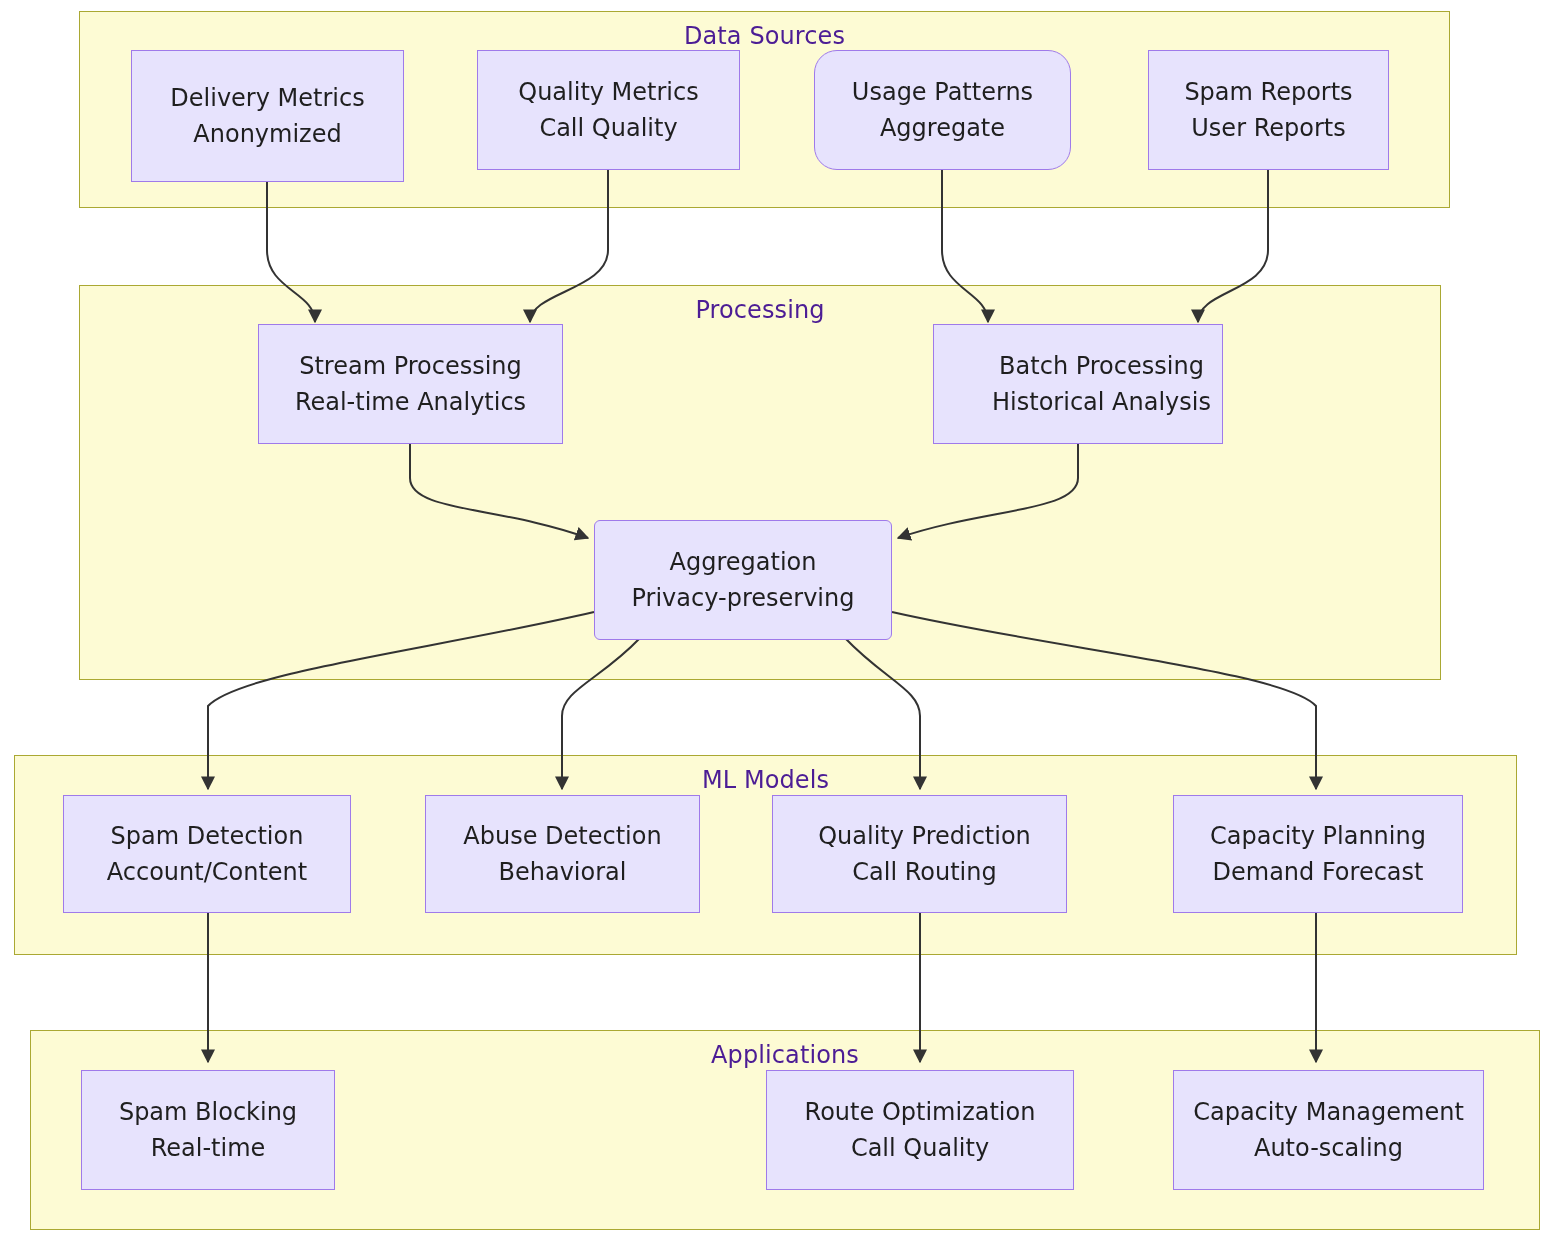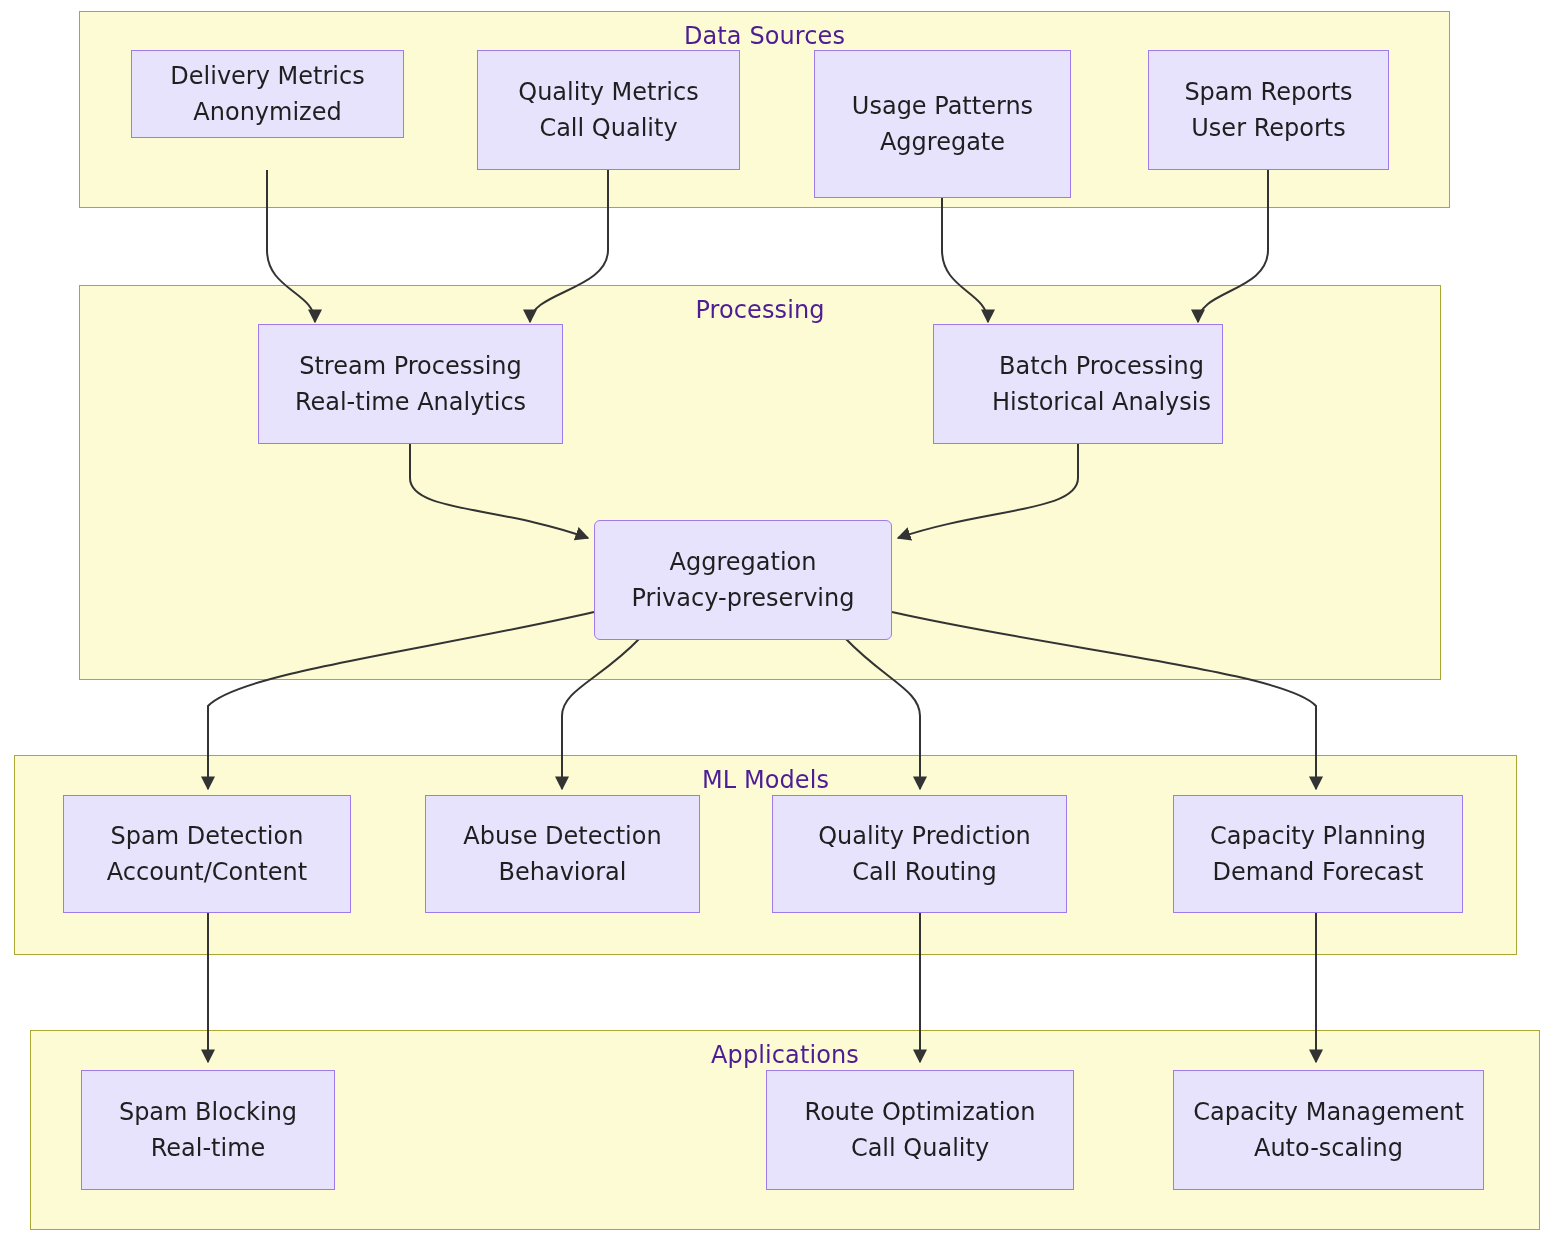--- a/index.html
+++ b/index.html
@@ -102,31 +102,31 @@
       <path d="M 640 638 C 600 680 562 690 562 716 L 562 789"></path>
       <path d="M 845 638 C 885 680 920 690 920 716 L 920 789"></path>
       <path d="M 892 612 C 1060 650 1286 672 1316 706 L 1316 789"></path>
 
       <path d="M 208 913 L 208 1062"></path>
       <path d="M 920 913 L 920 1062"></path>
       <path d="M 1316 913 L 1316 1062"></path>
     </g>
   </svg>
 
-  <div class="node" style="left:131px; top:50px; width:273px; height:88px;">
+  <div class="node" style="left:131px; top:50px; width:273px; height:132px;">
     <div class="line1">Delivery Metrics</div>
     <div class="line2">Anonymized</div>
   </div>
 
   <div class="node" style="left:477px; top:50px; width:263px; height:120px;">
     <div class="line1">Quality Metrics</div>
     <div class="line2">Call Quality</div>
   </div>
 
-  <div class="node" style="left:814px; top:50px; width:257px; height:148px;">
+  <div class="node" style="left:814px; top:50px; width:257px; height:120px;border-radius:23px;">
     <div class="line1">Usage Patterns</div>
     <div class="line2">Aggregate</div>
   </div>
 
   <div class="node" style="left:258px; top:324px; width:305px; height:120px;">
     <div class="line1">Stream Processing</div>
     <div class="line2">Real-time Analytics</div>
   </div>
 
   <div class="node" style="left:1148px; top:50px; width:241px; height:120px;">

